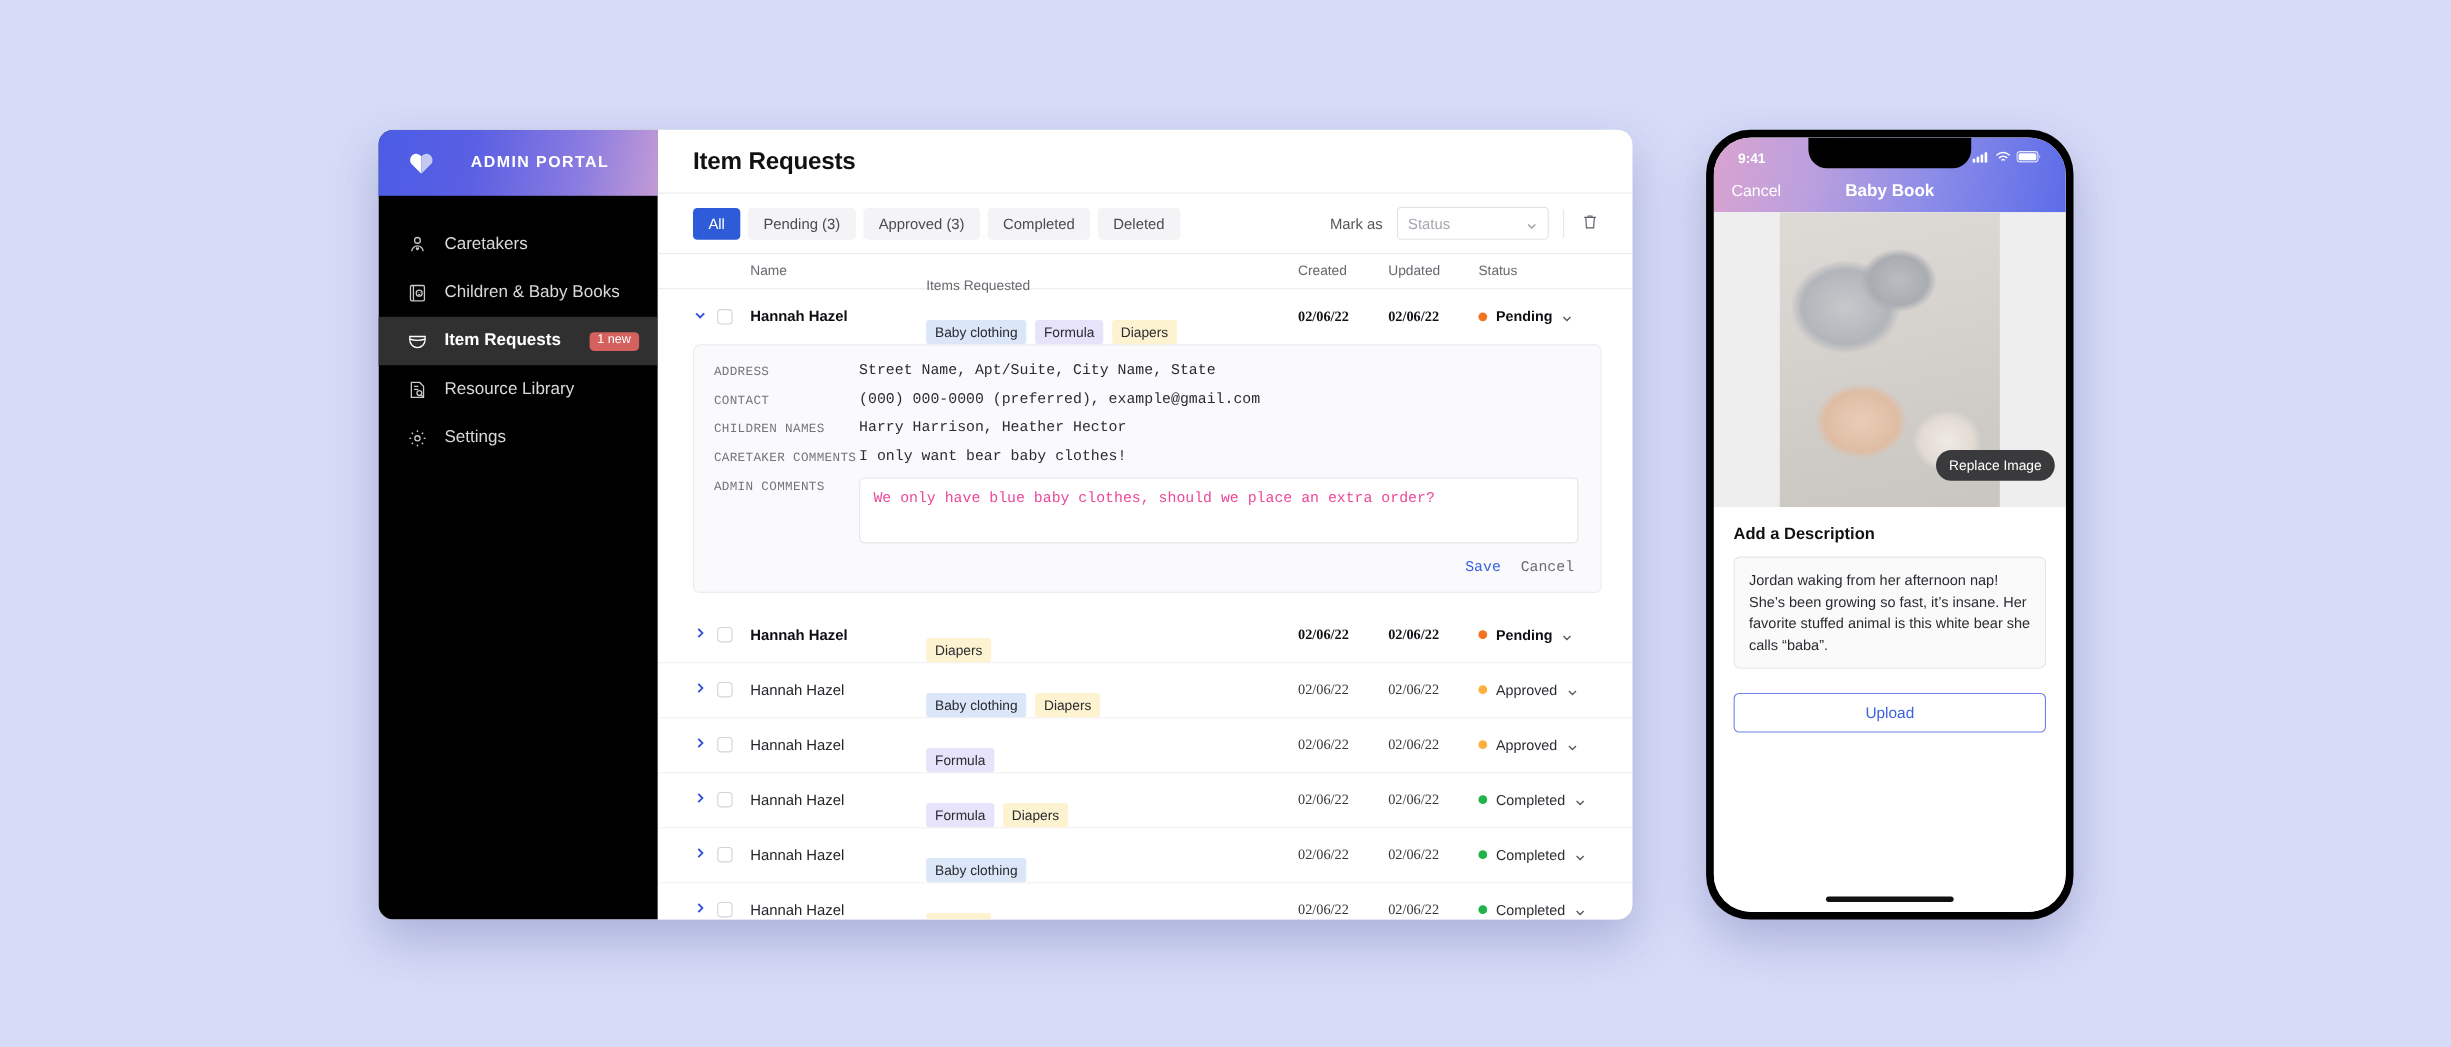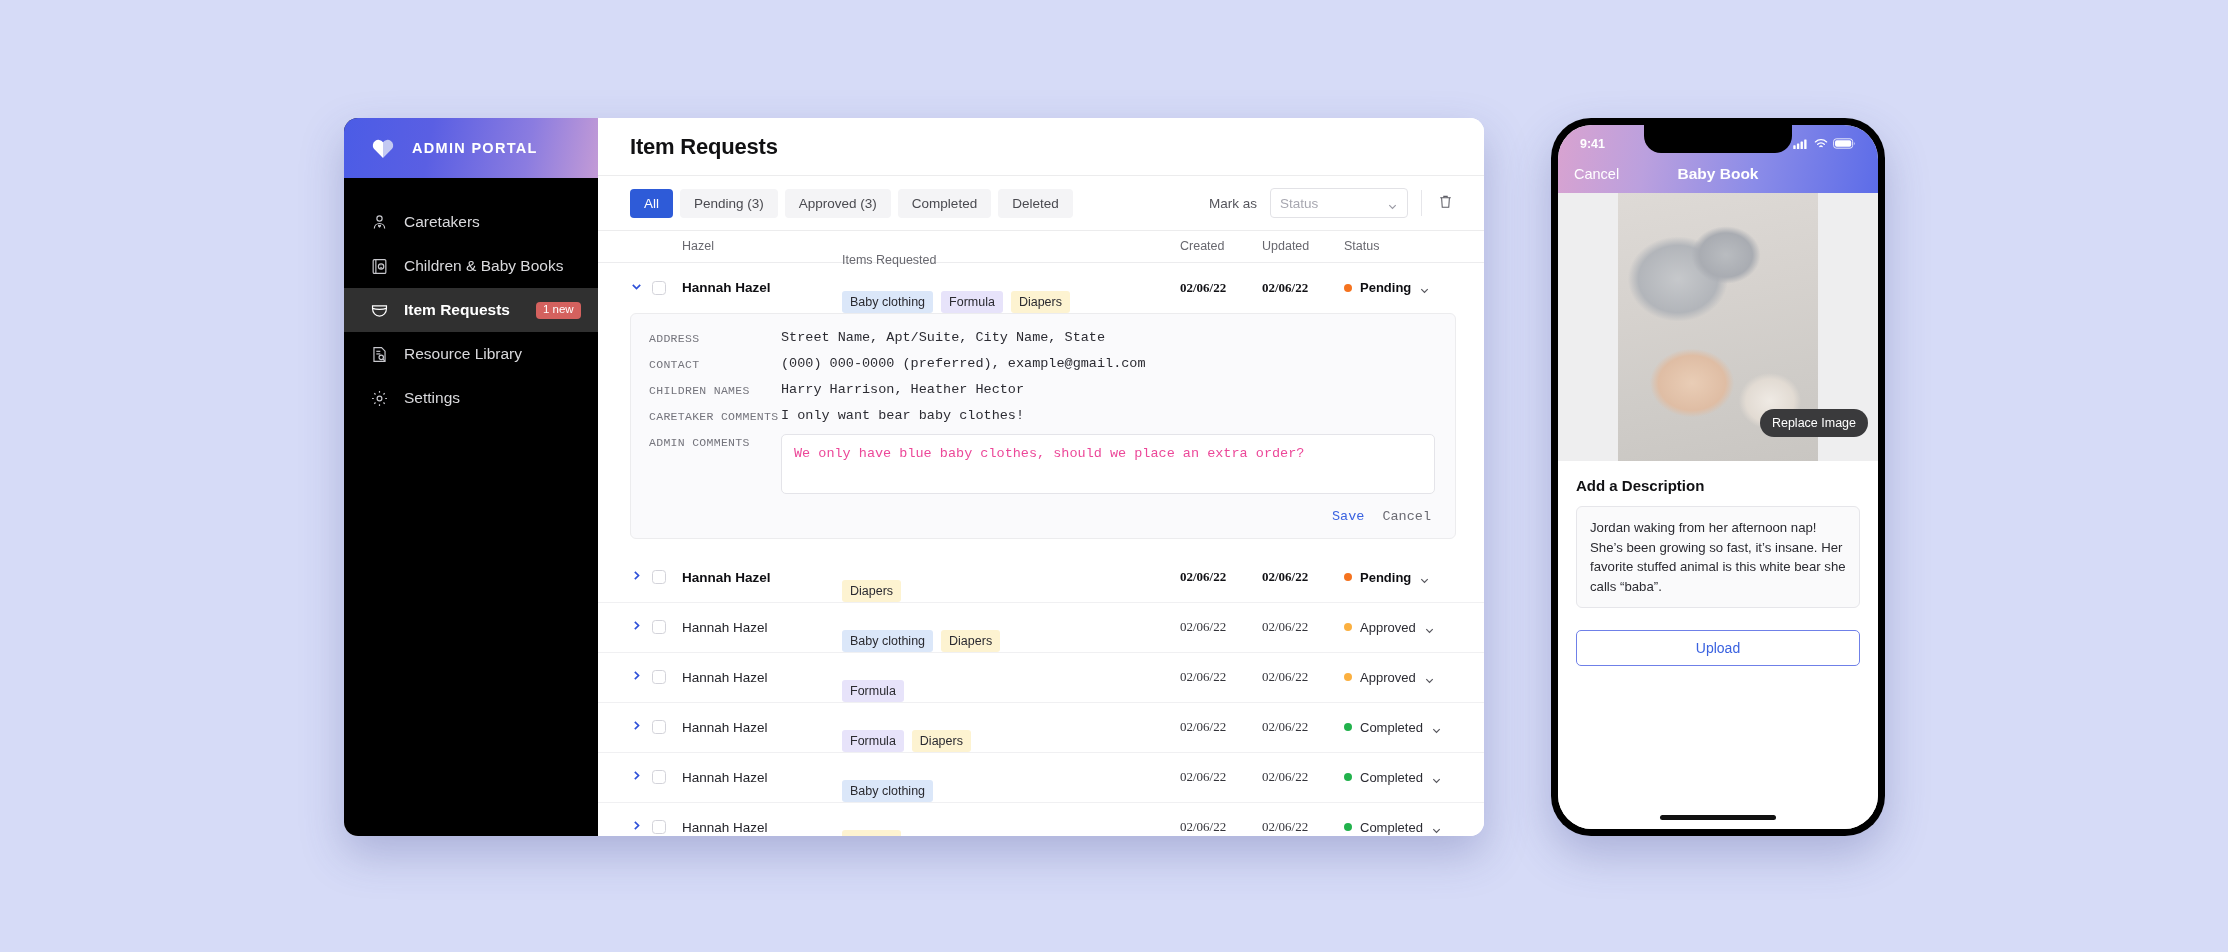--- a/index.html
+++ b/index.html
@@ -25,21 +25,21 @@
   
   .sidebar {
     width: 254px; height: 100%;
     background: #000000;
     flex: 0 0 254px;
     display: flex; flex-direction: column;
   }
   .brand {
     height: 60px;
     background: linear-gradient(100deg, #4b5ce6 0%, #5a5fe3 34%, #8b7ce0 72%, #c39bd6 100%);
-    display: flex; align-items: center; gap: 16px;
+    display: flex; align-items: center; gap: 32px;
     padding-left: 26px;
   }
   .brand-logo { width: 26px; height: 26px; flex: 0 0 26px; }
   .brand-title {
     color: #ffffff; font-size: 14.5px; font-weight: bold;
     letter-spacing: .09em;
   }
   .nav { padding-top: 22px; }
   .nav-item {
     height: 44px; display: flex; align-items: center;
@@ -339,21 +339,21 @@
             </span>
           </button>
         </div>
       </div>
 
       <div class="table-area">
 
         <div class="thead">
           <div class="c-exp"></div>
           <div class="c-chk"></div>
-          <div class="c-name th">Hazel</div>
+          <div class="c-name th">Name</div>
           <div class="c-items th">Items Requested</div>
           <div class="c-crt th">Created</div>
           <div class="c-upd th">Updated</div>
           <div class="c-stat th">Status</div>
         </div>
 
         <div class="row emph no-border">
           <div class="c-exp">
             <button class="exp-btn">
               <span>

